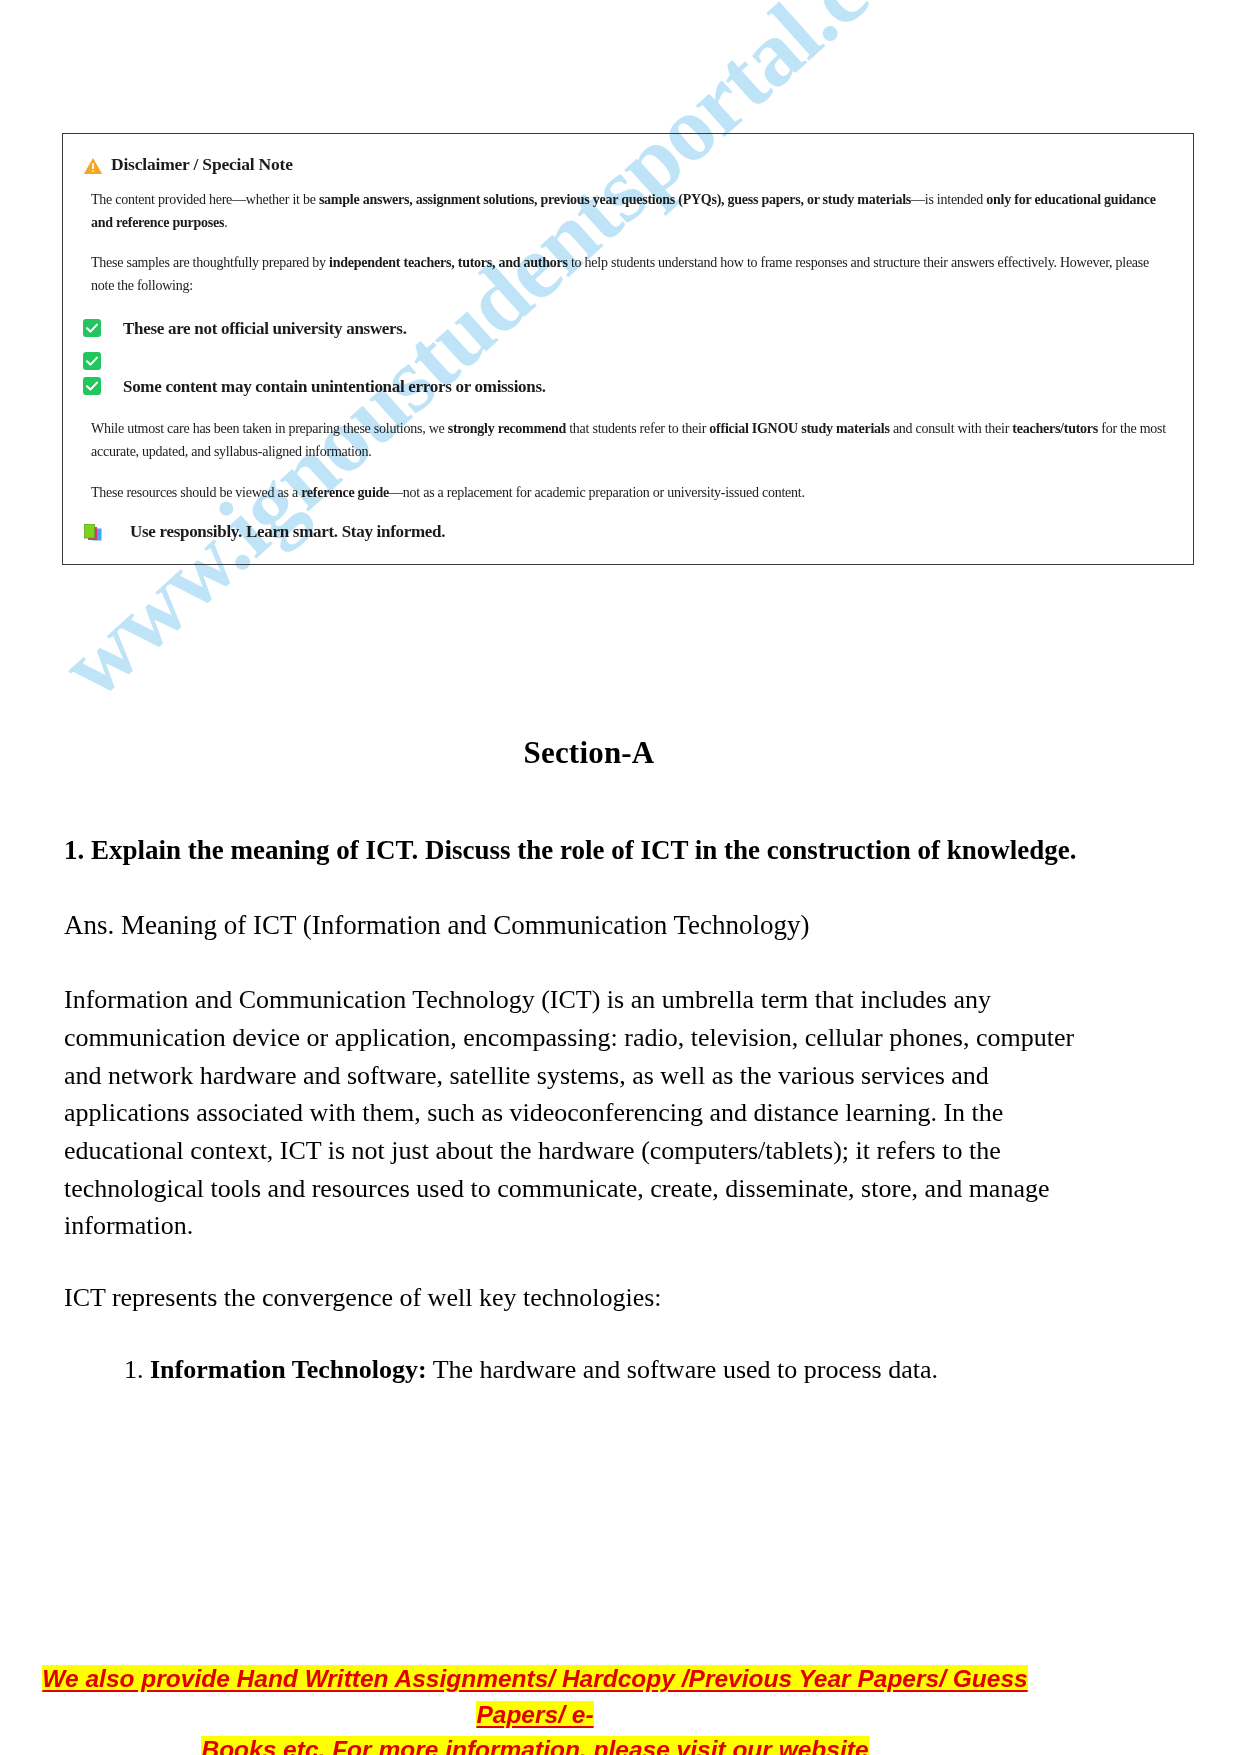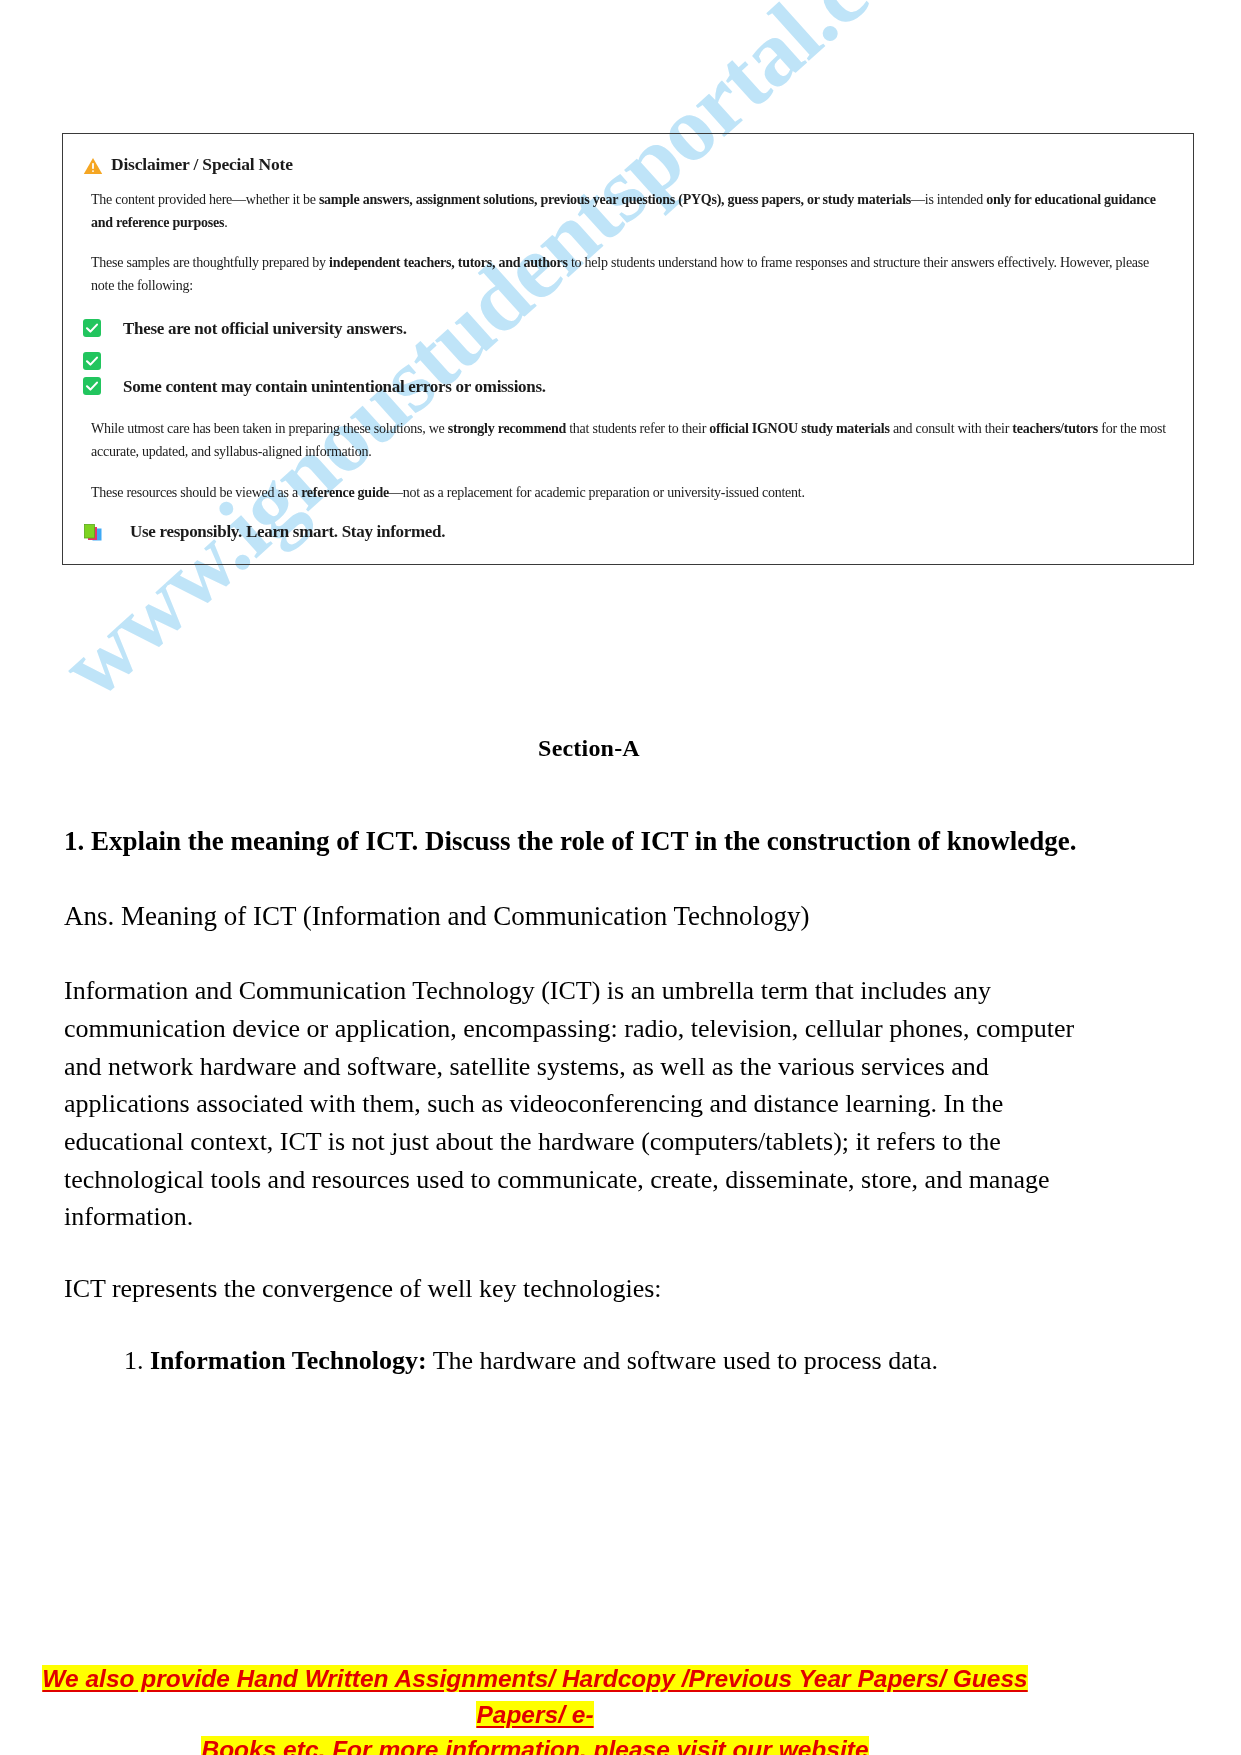--- a/index.html
+++ b/index.html
@@ -128,21 +128,21 @@
   #doc-body {
     position: absolute;
     left: 64px;
     top: 735px;
     width: 1050px;
     font-family: "Liberation Serif", serif;
     color: #000000;
   }
   .section-heading {
     text-align: center;
-    font-size: 24px;
+    font-size: 31px;
     font-weight: bold;
     margin: 0 0 60px 0;
     letter-spacing: 0.2px;
   }
   .q-heading {
     font-size: 27px;
     font-weight: bold;
     line-height: 1.42;
     margin: 0 0 38px 0;
   }

